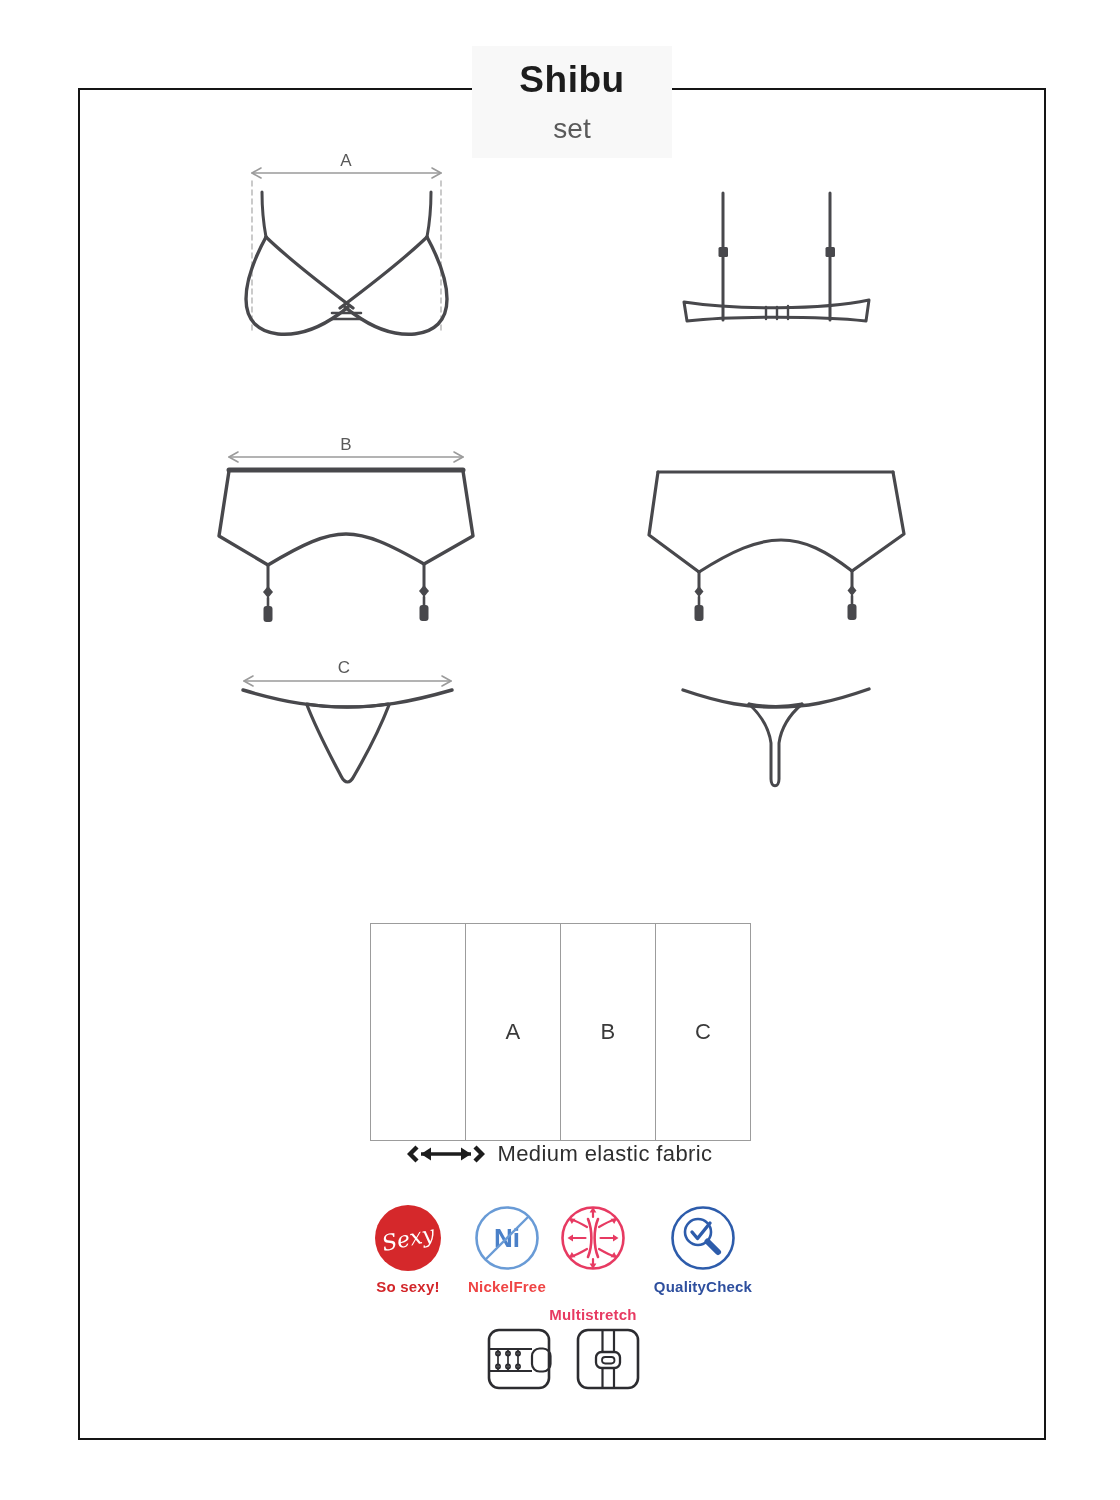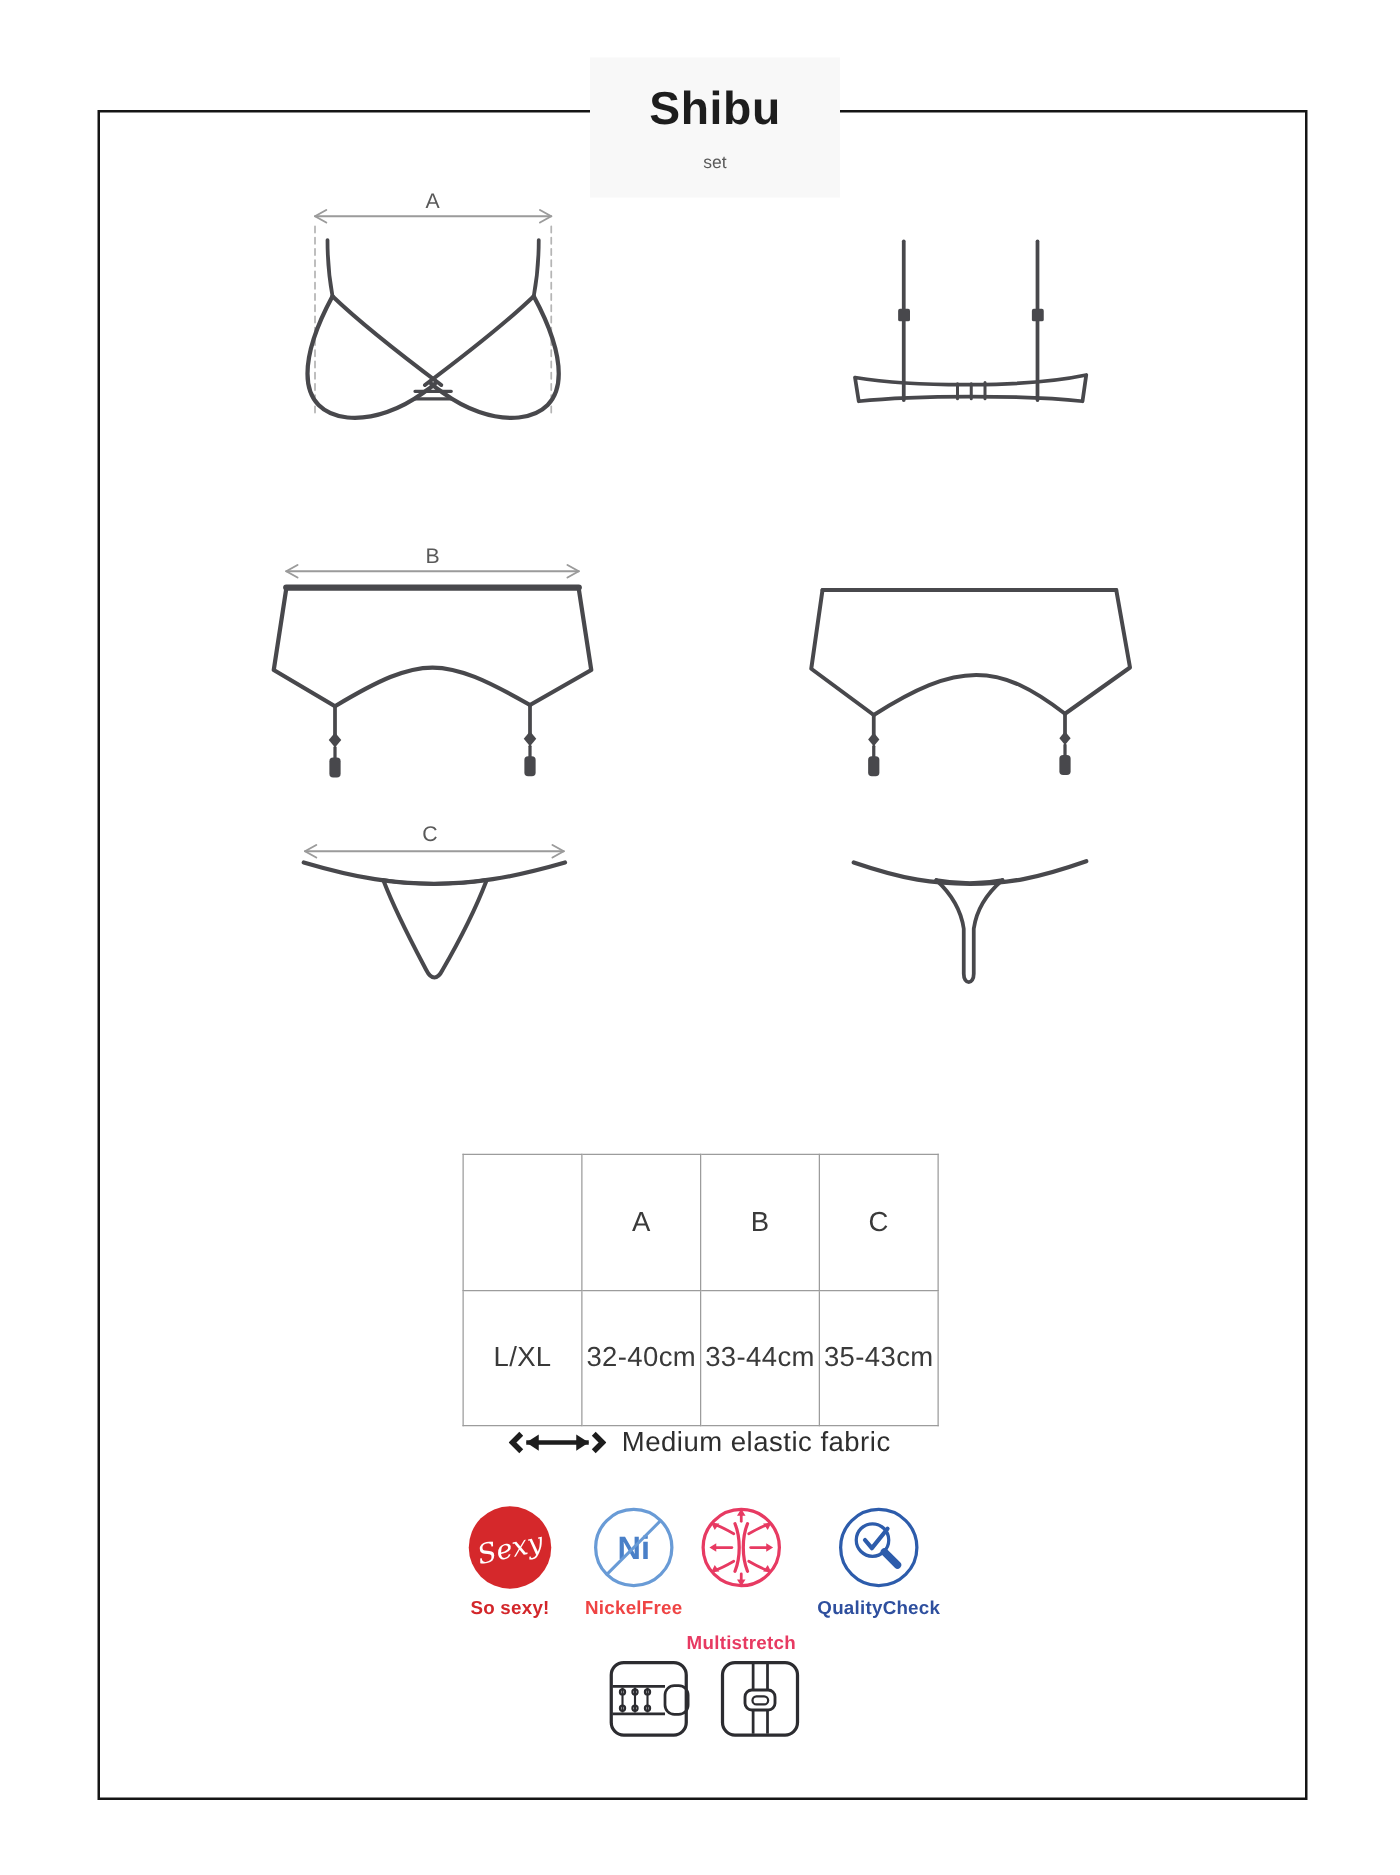--- a/index.html
+++ b/index.html
@@ -10,21 +10,21 @@
   .frame{
     position:absolute;left:78px;top:88px;width:968px;height:1352px;
     border:2.5px solid #151515;box-sizing:border-box;z-index:1;
   }
   .title-box{
     position:absolute;left:472px;top:46px;width:200px;height:112px;
     background:#f8f8f8;z-index:3;display:flex;flex-direction:column;
     align-items:center;justify-content:center;gap:17px;
   }
   .title-box .title{font-size:37px;font-weight:700;color:#1d1d1d;letter-spacing:.5px;line-height:1;}
-  .title-box .subtitle{font-size:14px;color:#5a5a5a;line-height:1;}
+  .title-box .subtitle{font-size:28px;color:#5a5a5a;line-height:1;}
   svg.layer{position:absolute;left:0;top:0;z-index:2;}
   
   table.size-table{
     position:absolute;left:370px;top:923px;width:381px;height:218px;
     border-collapse:collapse;table-layout:fixed;z-index:2;
   }
   table.size-table td{
     border:1.5px solid #9c9c9c;text-align:center;vertical-align:middle;
     font-size:22px;color:#3a3a3a;height:54px;padding:0;letter-spacing:.3px;
   }
@@ -148,26 +148,20 @@
   </g>
 </svg>
 
 <table class="size-table">
   <tbody>
     <tr>
       <td></td>
       <td>A</td>
       <td>B</td>
       <td>C</td>
-    </tr>
-    <tr>
-      <td>L/XL</td>
-      <td>32-40cm</td>
-      <td>33-44cm</td>
-      <td>35-43cm</td>
     </tr>
   </tbody>
 </table>
 
 <div class="fabric-note">
   <svg width="78" height="22" viewBox="0 0 78 22">
     <g stroke="#1d1d1d" fill="none">
       <path d="M14,11 H64" stroke-width="3.6"></path>
       <path d="M10,4 L3,11 L10,18" stroke-width="4.4"></path>
       <path d="M68,4 L75,11 L68,18" stroke-width="4.4"></path>

